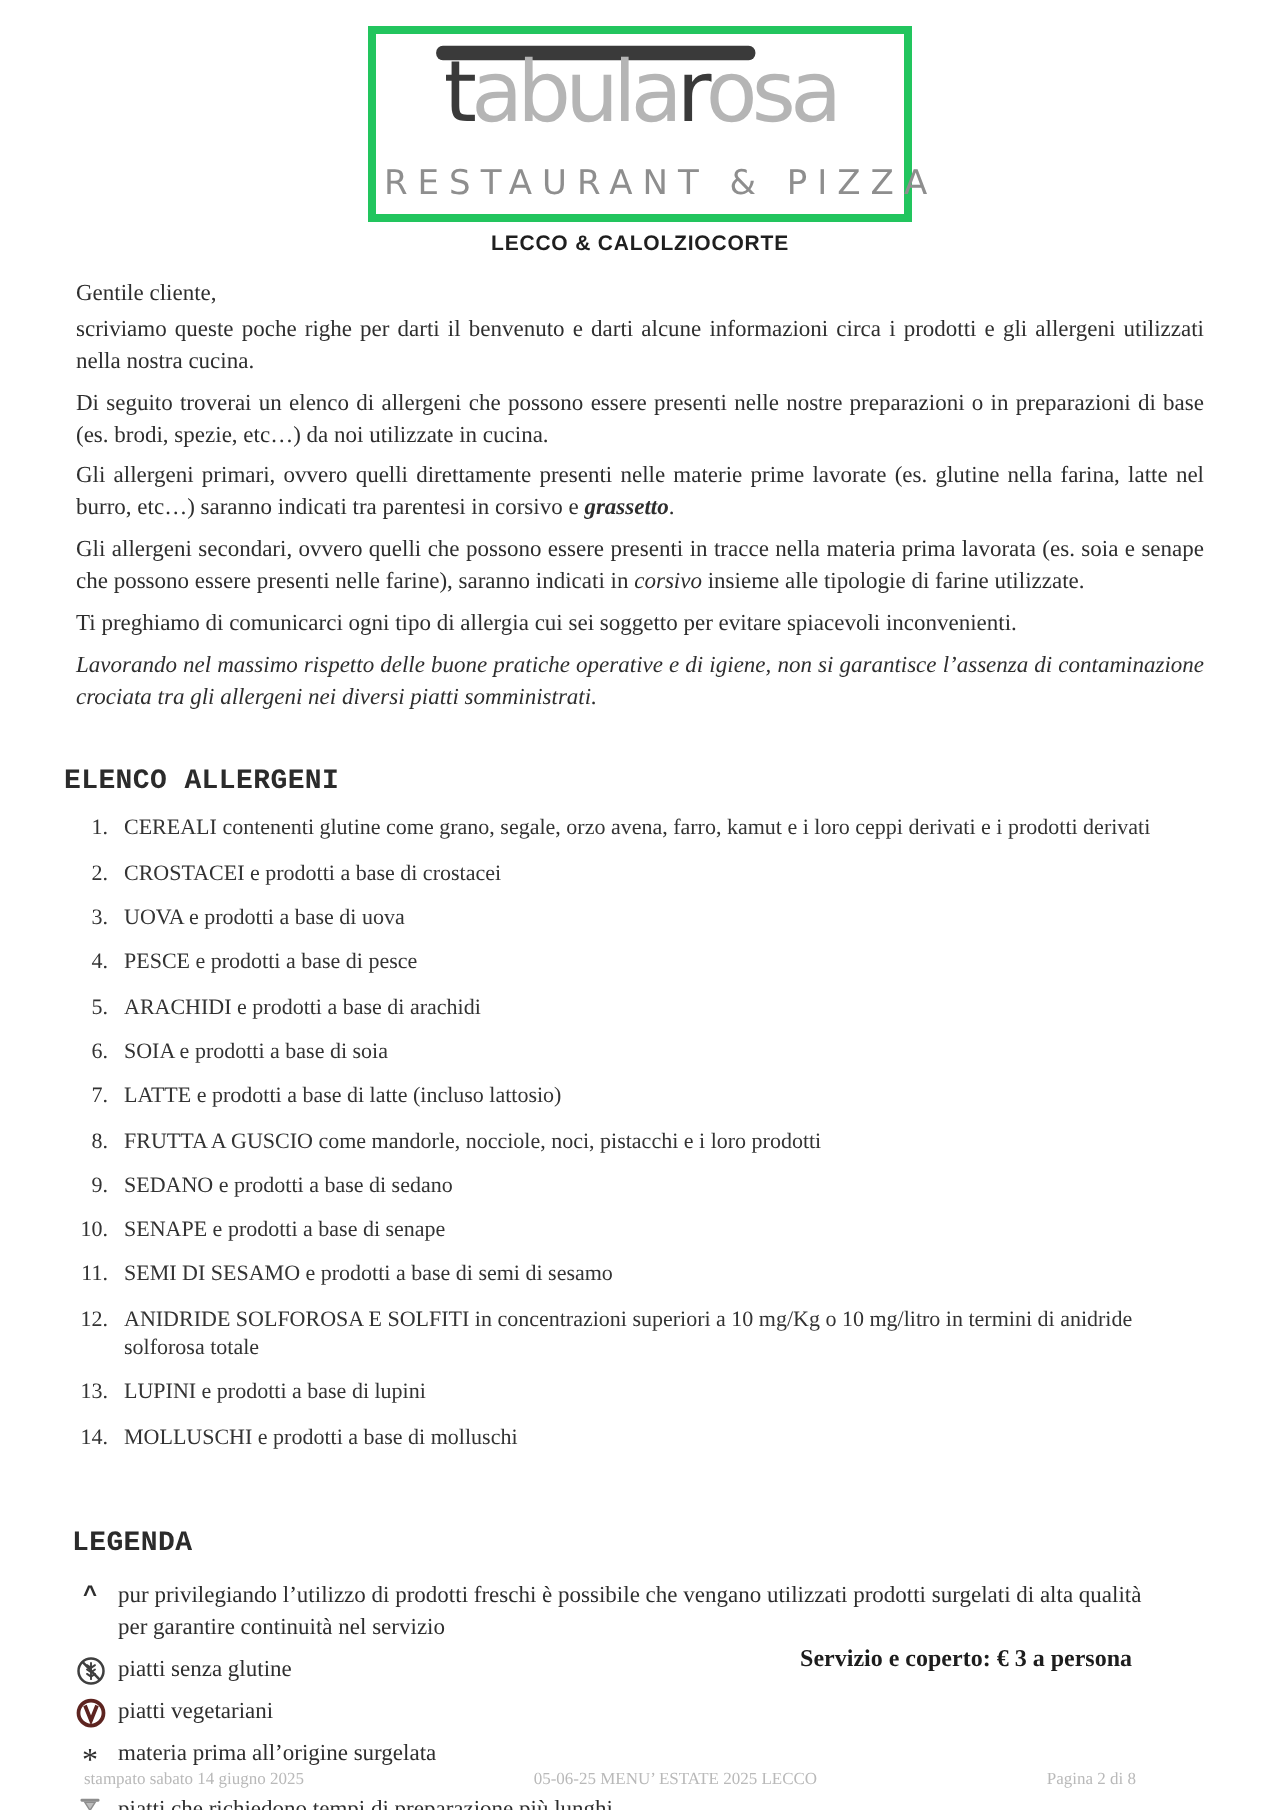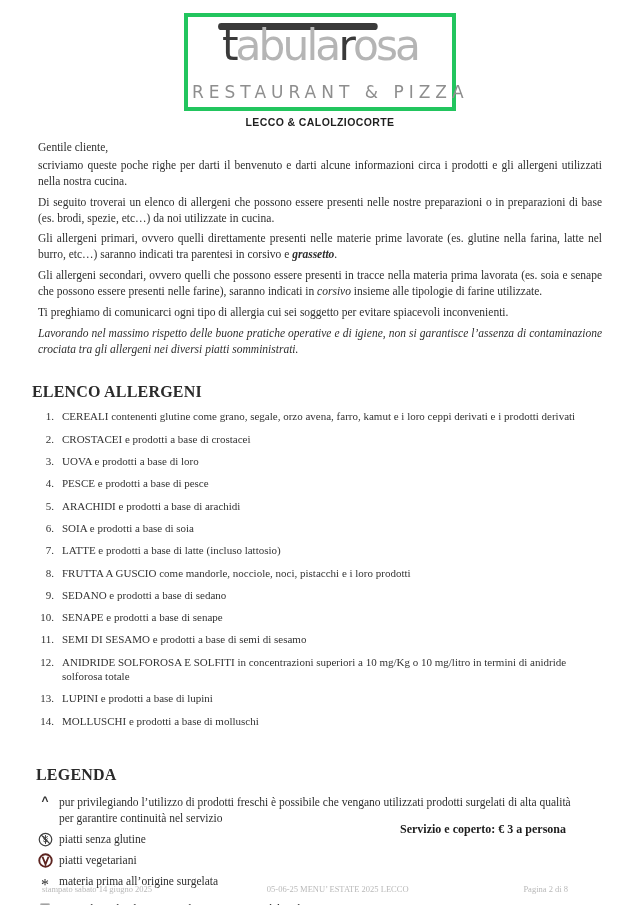--- a/index.html
+++ b/index.html
@@ -27,21 +27,21 @@
   }
   
   .content { padding:0 38px; }
   .greeting { margin-top:13px; font-size:11.5px; }
   .para { margin-top:5px; font-size:11.5px; line-height:1.38; text-align:justify; }
   .para .bi { font-weight:bold; font-style:italic; }
   .para .it { font-style:italic; }
   .para.italic { font-style:italic; }
   
   .allergens { margin-top:26px; padding-left:32px; }
-  .section-heading { font-size:16px; font-weight:bold; letter-spacing:0.2px; color:#2b2b2b; }
+  .section-heading { font-size:14px; font-weight:bold; letter-spacing:0.2px; color:#2b2b2b;font-family:Liberation Mono, monospace; }
   .allergen-list { list-style:none; margin-top:8px; }
   .allergen { display:flex; font-size:11px; line-height:1.3; margin-bottom:8px; color:#333; }
   .allergen .num { width:22px; min-width:22px; text-align:right; margin-right:8px; }
   .allergen .atext { flex:1; padding-right:4px; }
   
   .legend { margin-top:38px; padding-left:36px; }
   .legend-rows { margin-top:10px; }
   .legend-row { display:flex; align-items:flex-start; margin-bottom:5px; font-size:11.5px; line-height:1.4; }
   .legend-row .sym {
     width:18px; min-width:18px; margin-right:5px; text-align:center;
@@ -95,21 +95,21 @@
       <li class="allergen">
           <span class="num">1.</span>
           <span class="atext">CEREALI contenenti glutine come grano, segale, orzo avena, farro, kamut e i loro ceppi derivati e i prodotti derivati</span>
         </li>
       <li class="allergen">
           <span class="num">2.</span>
           <span class="atext">CROSTACEI e prodotti a base di crostacei</span>
         </li>
       <li class="allergen">
           <span class="num">3.</span>
-          <span class="atext">UOVA e prodotti a base di loro</span>
+          <span class="atext">UOVA e prodotti a base di uova</span>
         </li>
       <li class="allergen">
           <span class="num">4.</span>
           <span class="atext">PESCE e prodotti a base di pesce</span>
         </li>
       <li class="allergen">
           <span class="num">5.</span>
           <span class="atext">ARACHIDI e prodotti a base di arachidi</span>
         </li>
       <li class="allergen">

